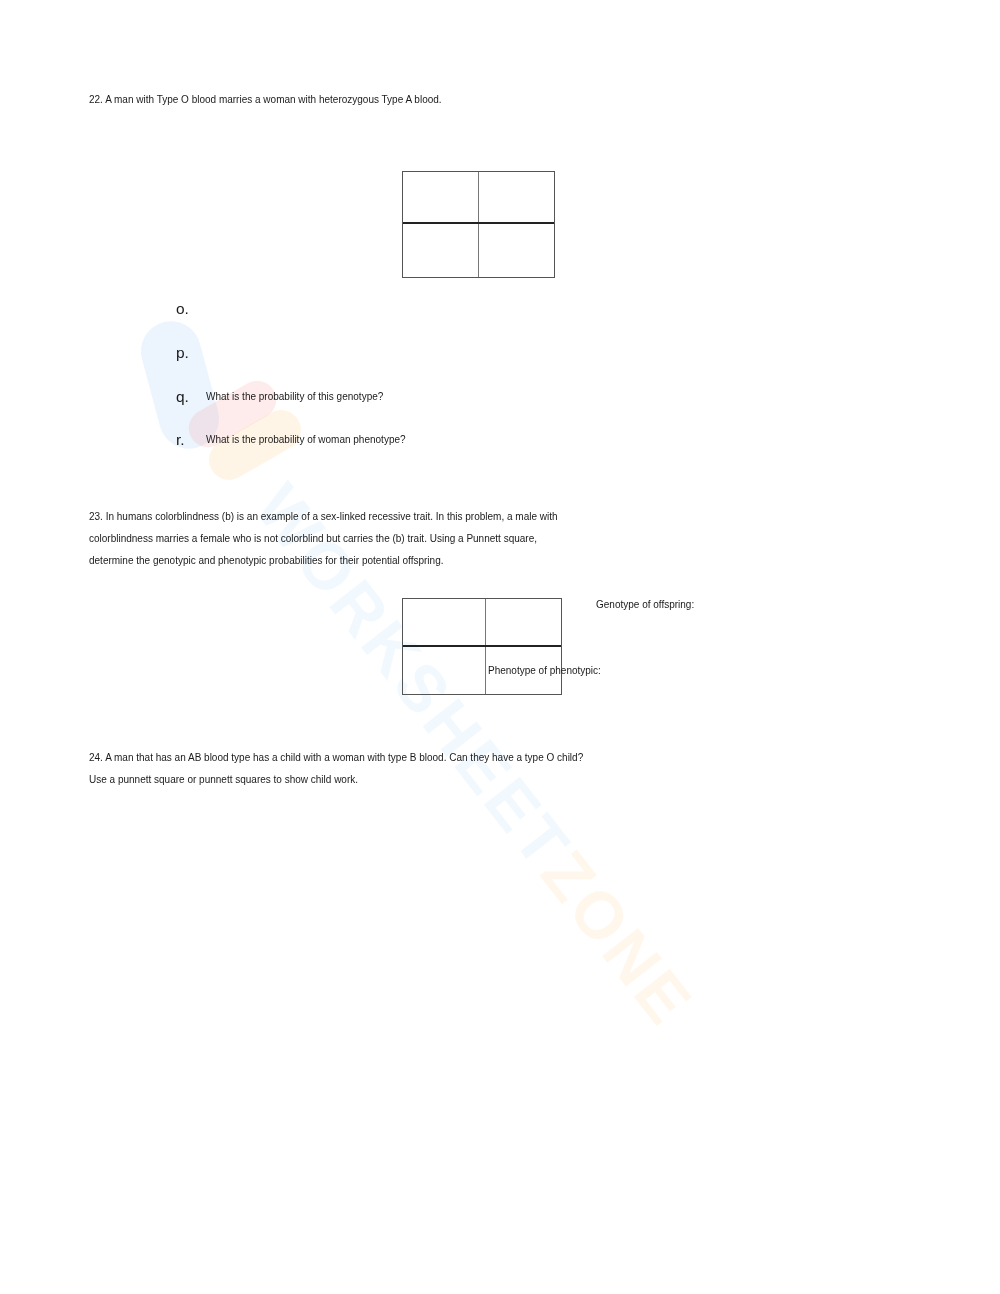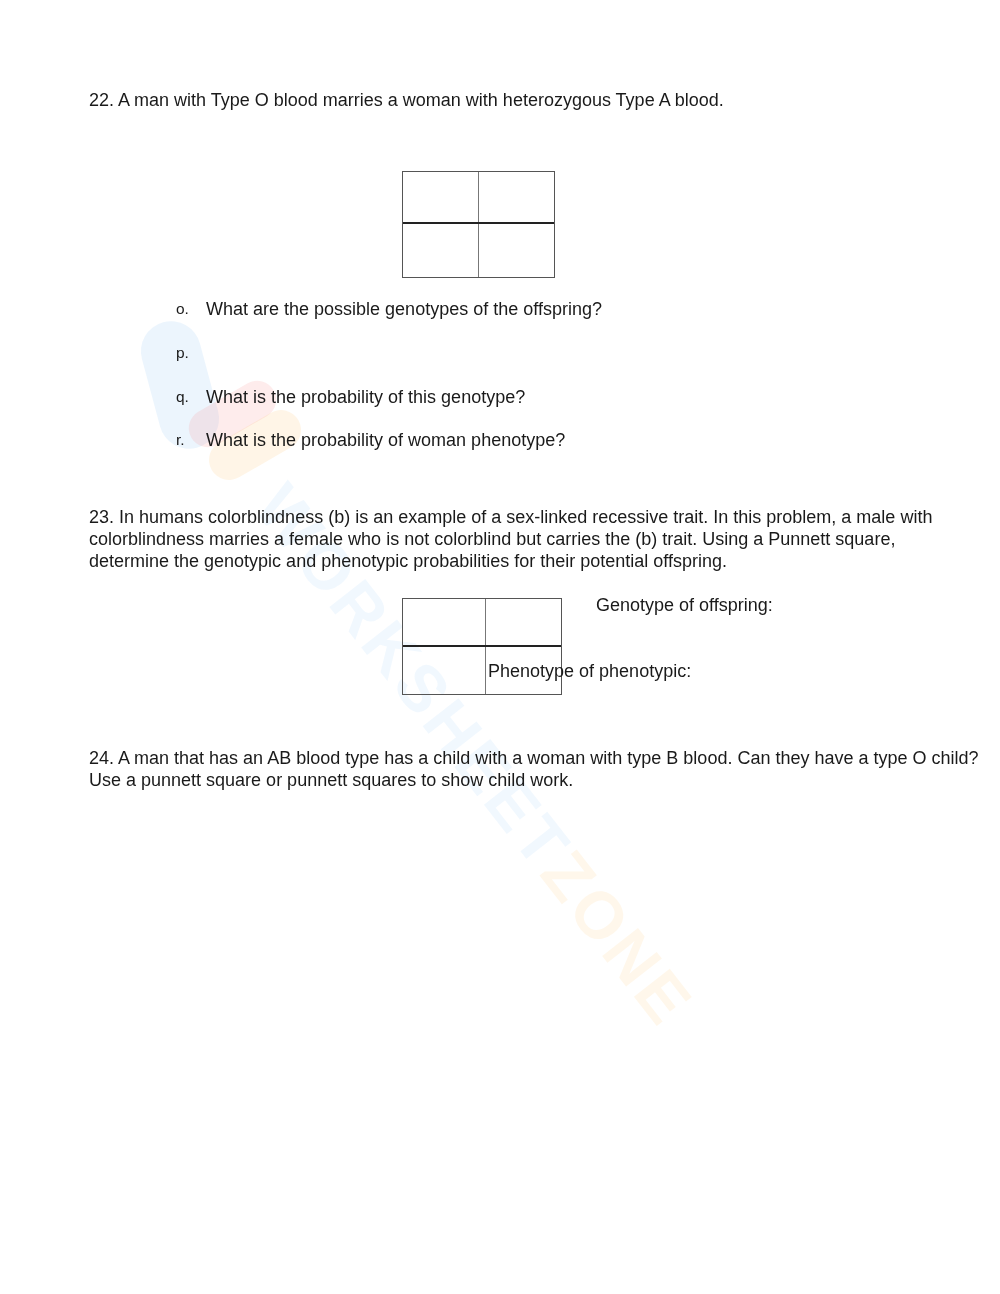--- a/index.html
+++ b/index.html
@@ -1,19 +1,19 @@
 <!DOCTYPE html>
 <html><head>
 <meta charset="utf-8">
 <style>
   html, body { margin:0; padding:0; }
   body { width:1000px; height:1294px; background:#ffffff; position:relative; overflow:hidden;
          font-family:"Liberation Sans", sans-serif; color:#1a1a1a; }
   .page { position:absolute; left:0; top:0; width:1000px; height:1294px; }
-  .txt { position:absolute; font-size:18px; line-height:22px; white-space:nowrap; }
+  .txt { position:absolute; font-size:10px; line-height:22px; white-space:nowrap; }
   .item-letter { position:absolute; font-size:15.5px; line-height:22px; }
   .grid { position:absolute; border:1px solid #555; box-sizing:border-box; }
   .vline { position:absolute; width:1px; background:#777; }
   .hline { position:absolute; height:2px; background:#222; }
   
   .wm-text { position:absolute; left:300px; top:470px; font-size:66px; font-weight:bold;
              letter-spacing:4px; transform-origin:0 0; transform:rotate(52deg);
              color:rgba(120,190,245,0.10); white-space:nowrap; }
   .wm-text .z { color:rgba(255,190,90,0.12); }
   .blob1 { position:absolute; left:150px; top:320px; width:60px; height:130px; border-radius:30px;
@@ -34,21 +34,20 @@
   <div class="wm-text"><span>WORKSHEET</span><span class="z">ZONE</span></div>
 
   <div class="txt" style="left:89px; top:89px;">22. A man with Type O blood marries a woman with heterozygous Type A blood.</div>
 
   <div class="grid" style="left:402px; top:171px; width:153px; height:107px;">
     <div class="vline" style="left:75px; top:0; height:105px;"></div>
     <div class="hline" style="left:0; top:50px; width:151px;"></div>
   </div>
 
   <div class="item-letter" style="left:176px; top:298px;">o.</div>
-  <div class="txt" style="left:206px; top:298px;">What are the possible genotypes of the offspring?</div>
 
   <div class="item-letter" style="left:176px; top:342px;">p.</div>
 
   <div class="item-letter" style="left:176px; top:386px;">q.</div>
   <div class="txt" style="left:206px; top:386px;">What is the probability of this genotype?</div>
 
   <div class="item-letter" style="left:176px; top:429px;">r.</div>
   <div class="txt" style="left:206px; top:429px;">What is the probability of woman phenotype?</div>
 
   <div class="txt" style="left:89px; top:506px;">23. In humans colorblindness (b) is an example of a sex-linked recessive trait. In this problem, a male with</div>

